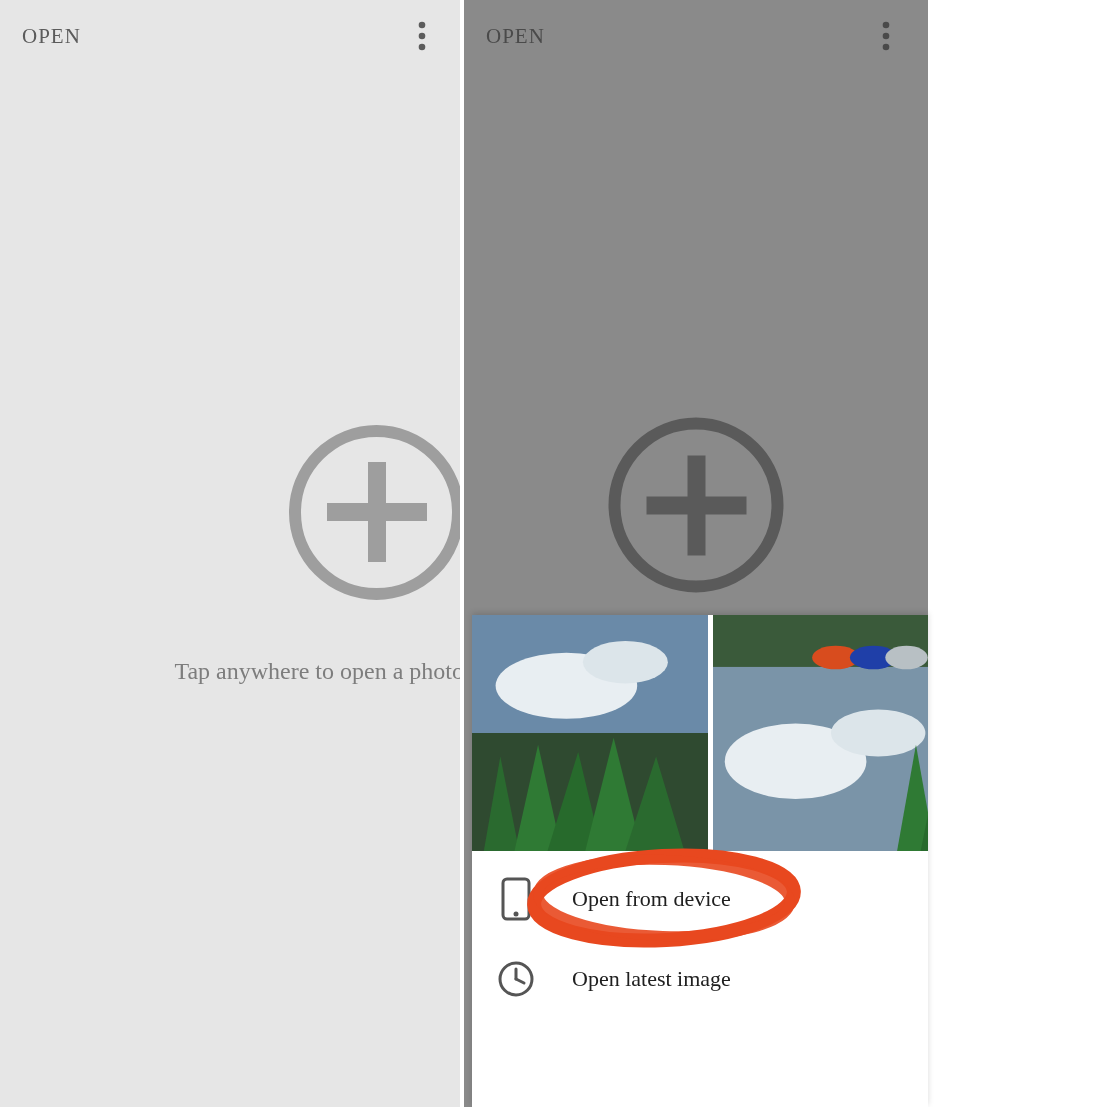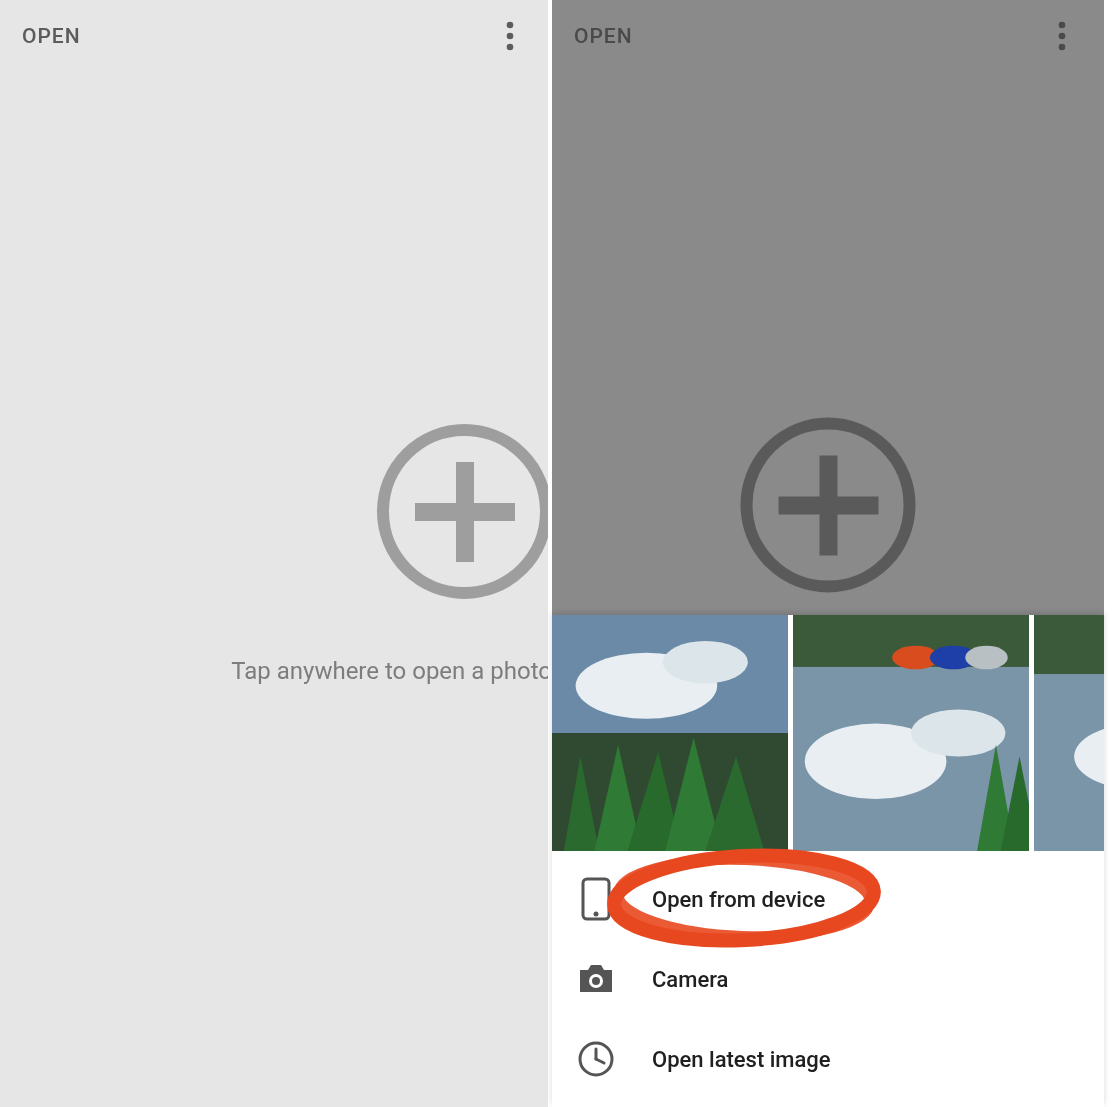--- a/index.html
+++ b/index.html
@@ -1,18 +1,18 @@
 <!DOCTYPE html>
 <html><head>
 <meta charset="utf-8">
 <style>
   * { box-sizing: border-box; margin: 0; padding: 0; }
   html, body { width: 1120px; height: 1107px; overflow: hidden; font-family: Roboto, "Helvetica Neue", Arial, sans-serif; }
   .container { display: flex; width: 1120px; height: 1107px; }
-  .panel { position: relative; width: 552px; height: 1107px; }
+  .panel { position: relative; width: 464px; height: 1107px; font-family: Liberation Serif, serif; }
   .panel-left { background: #e6e6e6; }
   .panel-right { background: #8a8a8a; }
   .divider { position: absolute; top: 0; right: 0; width: 4px; height: 100%; background: #fff; }
 
   .header { height: 72px; display: flex; align-items: center; justify-content: space-between; padding: 0 22px; }
   .open-label { font-size: 21px; font-weight: 500; letter-spacing: 1px; color: #5b5b5b; }
   .panel-right .open-label { color: #4a4a4a; }
   .dots { width: 40px; height: 40px; display: flex; align-items: center; justify-content: center; }
   .dots svg circle { fill: #5c5c5c; }
   .panel-right .dots svg circle { fill: #4a4a4a; }
@@ -22,21 +22,21 @@
   .panel-right .plus-circle { border-color: #5a5a5a; }
   .plus-sign { position: relative; width: 100px; height: 100px; }
   .plus-h, .plus-v { position: absolute; background: #9e9e9e; }
   .panel-right .plus-h, .panel-right .plus-v { background: #5a5a5a; }
   .plus-h { top: 41px; left: 0; width: 100px; height: 18px; }
   .plus-v { left: 41px; top: 0; width: 18px; height: 100px; }
   .hint { margin-top: 58px; font-size: 24px; color: #7d7d7d; text-align: center; }
 
   .plus-wrap-right { position: absolute; left: 50%; top: 540px; transform: translate(-50%, -50%); }
 
-  .sheet { position: absolute; left: 0; right: 0; bottom: 0; height: 492px; background: #fff; box-shadow: 0 -2px 6px rgba(0,0,0,0.15); }
+  .sheet { position: absolute; left: 8px; right: 0; bottom: 0; height: 492px; background: #fff; box-shadow: 0 -2px 6px rgba(0,0,0,0.15); }
   .thumbs { display: flex; gap: 5px; padding: 0 0 0 0; height: 236px; overflow: hidden; }
   .thumb { width: 236px; height: 236px; flex: 0 0 236px; cursor: pointer; }
   .thumb svg { width: 100%; height: 100%; display: block; }
 
   .menu { padding: 8px 0; }
   .menu-item { display: flex; align-items: center; height: 80px; padding-left: 20px; cursor: pointer; position: relative; }
   .menu-icon { width: 48px; height: 48px; display: flex; align-items: center; justify-content: center; margin-right: 32px; }
   .menu-label { font-size: 22px; font-weight: 500; color: #202020; }
 
   .annot { position: absolute; pointer-events: none; }
@@ -143,30 +143,20 @@
               <circle cx="15" cy="37" r="2.5" fill="#555"></circle>
             </svg>
           </div>
           <div class="menu-label">Open from device</div>
           <svg class="annot" style="left:42px; top:-16px;" width="300" height="110" viewBox="0 0 300 110">
             <ellipse cx="150" cy="55" rx="130" ry="42" fill="none" stroke="#e8481f" stroke-width="14" transform="rotate(-3 150 55)"></ellipse>
             <ellipse cx="150" cy="55" rx="126" ry="38" fill="none" stroke="#e8481f" stroke-width="10" transform="rotate(2 150 55)" opacity="0.9"></ellipse>
           </svg>
         </div>
 
-        <div class="menu-item">
-          <div class="menu-icon">
-            <svg width="40" height="34" viewBox="0 0 40 34">
-              <path d="M4 8 h8 l3 -5 h10 l3 5 h8 v22 h-32 z" fill="#555"></path>
-              <circle cx="20" cy="19" r="7" fill="#fff"></circle>
-              <circle cx="20" cy="19" r="4" fill="#555"></circle>
-            </svg>
-          </div>
-          <div class="menu-label">Camera</div>
-        </div>
 
         <div class="menu-item">
           <div class="menu-icon">
             <svg width="38" height="38" viewBox="0 0 38 38">
               <circle cx="19" cy="19" r="16" fill="none" stroke="#555" stroke-width="3"></circle>
               <line x1="19" y1="19" x2="19" y2="9" stroke="#555" stroke-width="3" stroke-linecap="round"></line>
               <line x1="19" y1="19" x2="27" y2="23" stroke="#555" stroke-width="3" stroke-linecap="round"></line>
             </svg>
           </div>
           <div class="menu-label">Open latest image</div>

